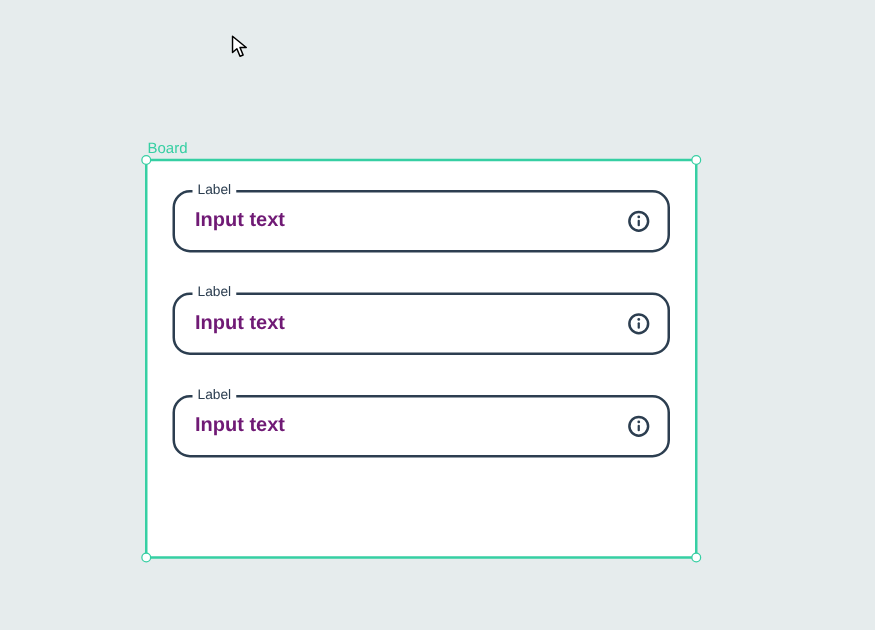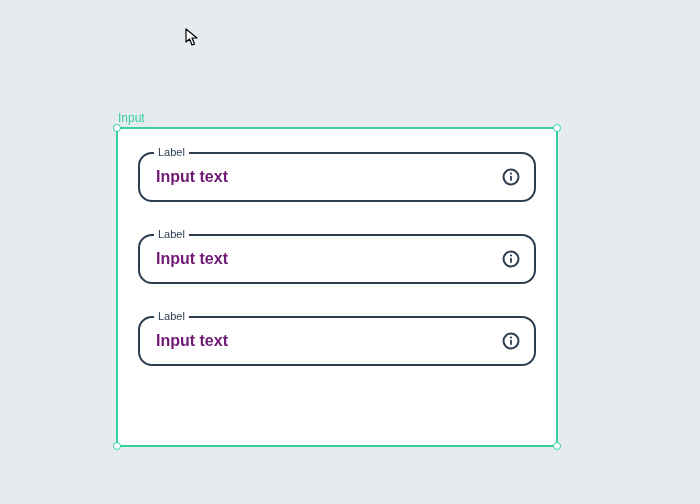--- a/index.html
+++ b/index.html
@@ -96,21 +96,21 @@
 </head>
 <body>
 
 <div class="cursor">
   <svg width="16" height="18" viewBox="0 0 16 18">
     <path d="M1 1 L1 14 L4.5 11 L7 17 L9.5 16 L7 10 L12 10 Z" fill="#FFFFFF" stroke="#000000" stroke-width="1.2" stroke-linejoin="round"></path>
   </svg>
 </div>
 
 <div class="board-wrapper">
-  <div class="board-label">Input</div>
+  <div class="board-label">Board</div>
   <div class="board-outer">
     <div class="handle tl"></div>
     <div class="handle tr"></div>
     <div class="handle bl"></div>
     <div class="handle br"></div>
 
     <div class="field-group">
       <div class="field-outline">
         <span class="floating-label">Label</span>
         <span class="field-text">Input text</span>

